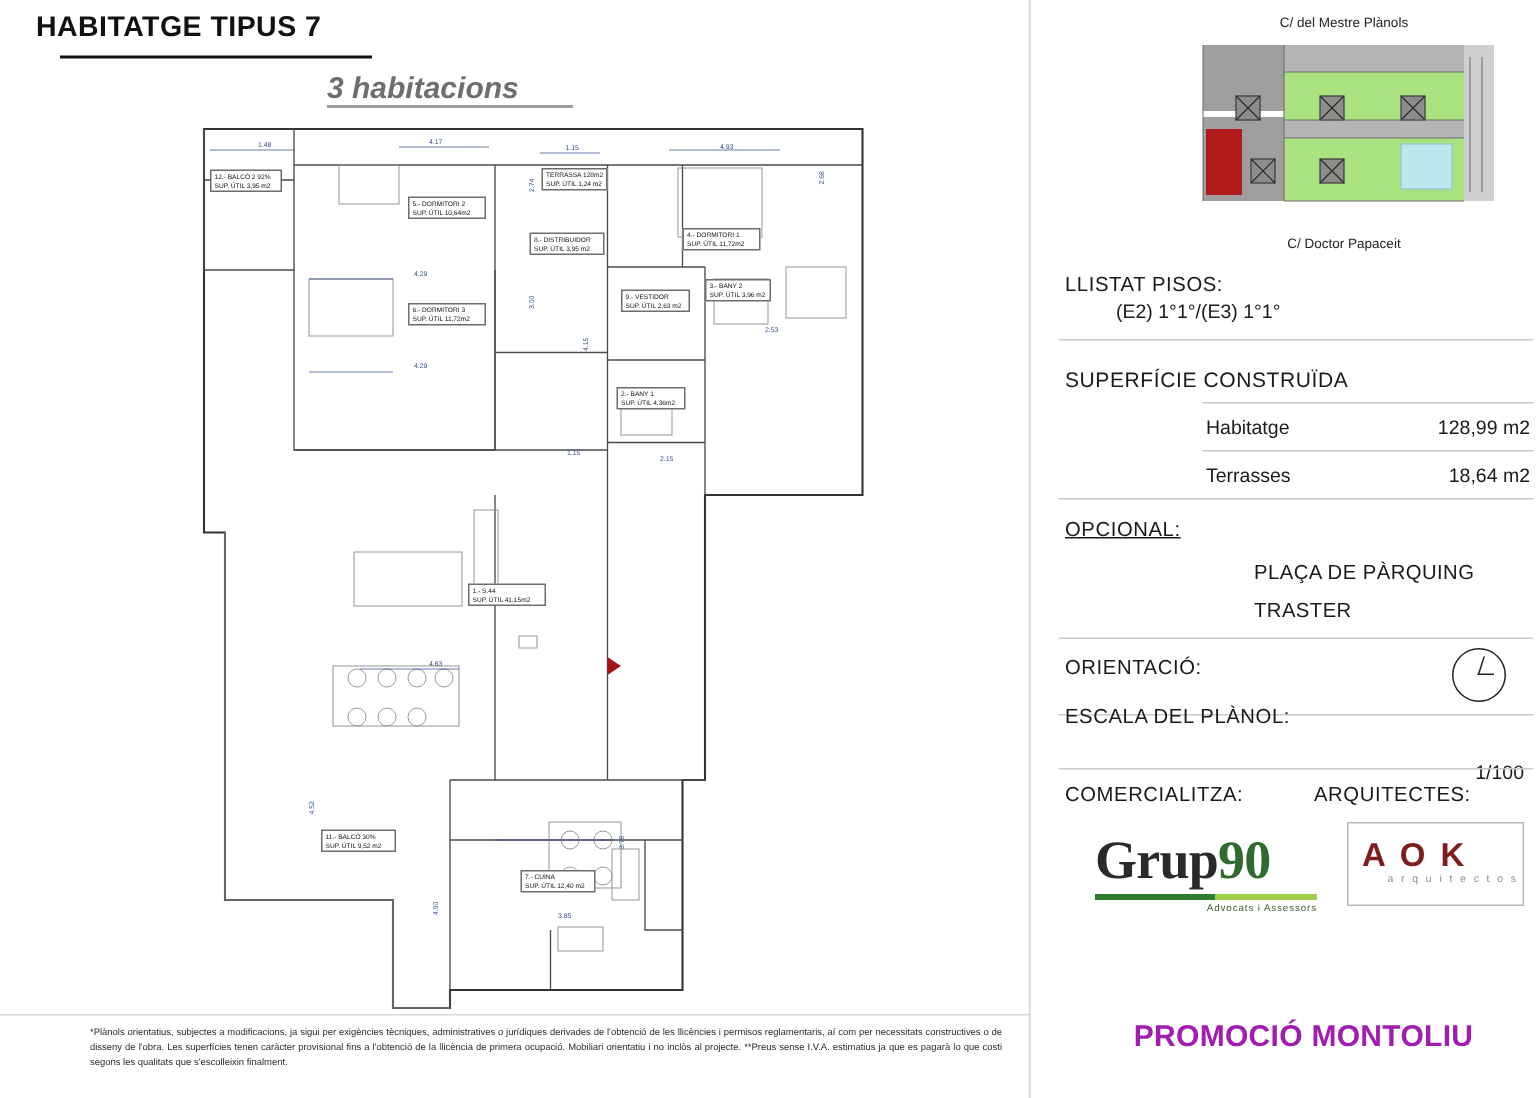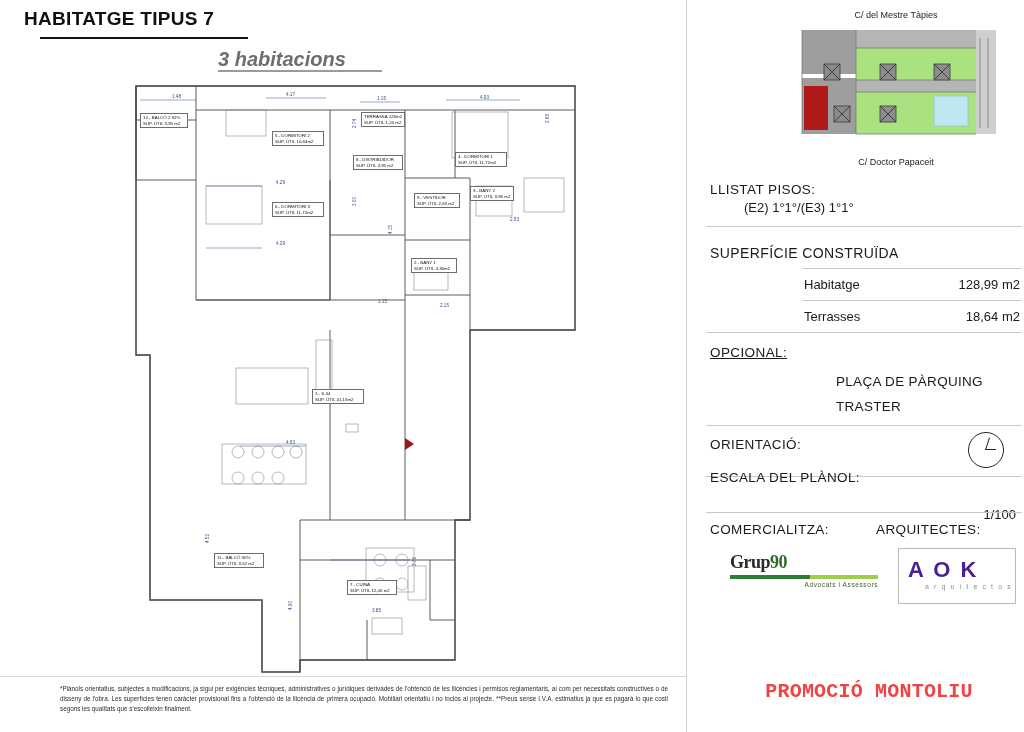--- a/index.html
+++ b/index.html
@@ -191,21 +191,21 @@
   
   .logo-grup {
     position: absolute;
     left: 24px;
     top: 552px;
     width: 152px;
     height: 50px;
   }
   .logo-grup .g-text {
     font-family: "Liberation Serif", serif;
-    font-size: 18px;
+    font-size: 36px;
     font-weight: bold;
     color: #2a2a2a;
     letter-spacing: -0.5px;
   }
   .logo-grup .g-90 {
     color: #2f6b2f;
     font-weight: bold;
   }
   .logo-grup .g-bar {
     margin-top: 2px;
@@ -231,42 +231,41 @@
     border: 1px solid #b8b8b8;
     box-sizing: border-box;
   }
   .logo-aok .a-text {
     position: absolute;
     left: 9px;
     top: 8px;
     font-size: 22px;
     font-weight: bold;
     letter-spacing: 2px;
-    color: #4c1d95;
+    color: #7f1d1d;
   }
   .logo-aok .a-sub {
     position: absolute;
     left: 26px;
     top: 34px;
     font-size: 7px;
     letter-spacing: 1.6px;
     color: #8d8d8d;
   }
 
   .promo {
     position: absolute;
     left: 8px;
     top: 680px;
     width: 310px;
     text-align: center;
     font-size: 20px;
     font-weight: bold;
     letter-spacing: 0.2px;
-    color: #ef4444;
-    font-family: Liberation Mono, monospace;
+    color: #a21caf;
   }
 
   
   .plan {
     position: absolute;
     left: 0;
     top: 0;
     width: 686px;
     height: 676px;
   }
@@ -450,21 +449,21 @@
     <div class="dim v" style="left:288px;top:610px;">4.90</div>
     <div class="dim" style="left:372px;top:608px;">3.85</div>
 
     <div class="arrow" style="left:405px;top:438px;"></div>
   </div>
 
   <div class="footnote">*Plànols orientatius, subjectes a modificacions, ja sigui per exigències tècniques, administratives o jurídiques derivades de l'obtenció de les llicències i permisos reglamentaris, aí com per necessitats constructives o de disseny de l'obra. Les superfícies tenen caràcter provisional fins a l'obtenció de la llicència de primera ocupació. Mobiliari orientatiu i no inclòs al projecte. **Preus sense I.V.A. estimatius ja que es pagarà lo que costi segons les qualitats que s'escolleixin finalment.</div>
 
   <div class="info">
 
-    <div class="street-top">C/ del Mestre Tàpies</div>
+    <div class="street-top">C/ del Mestre Plànols</div>
 
     <div class="keyplan">
       <svg width="206" height="128" viewBox="0 0 206 128">
         <rect x="0" y="0" width="206" height="128" fill="#ffffff"></rect>
 
         <rect x="62" y="22" width="120" height="34" fill="#a9e27f"></rect>
         <rect x="62" y="66" width="120" height="44" fill="#a9e27f"></rect>
 
         <rect x="8" y="6" width="54" height="44" fill="#9e9e9e"></rect>
         <rect x="8" y="54" width="54" height="56" fill="#9e9e9e"></rect>

